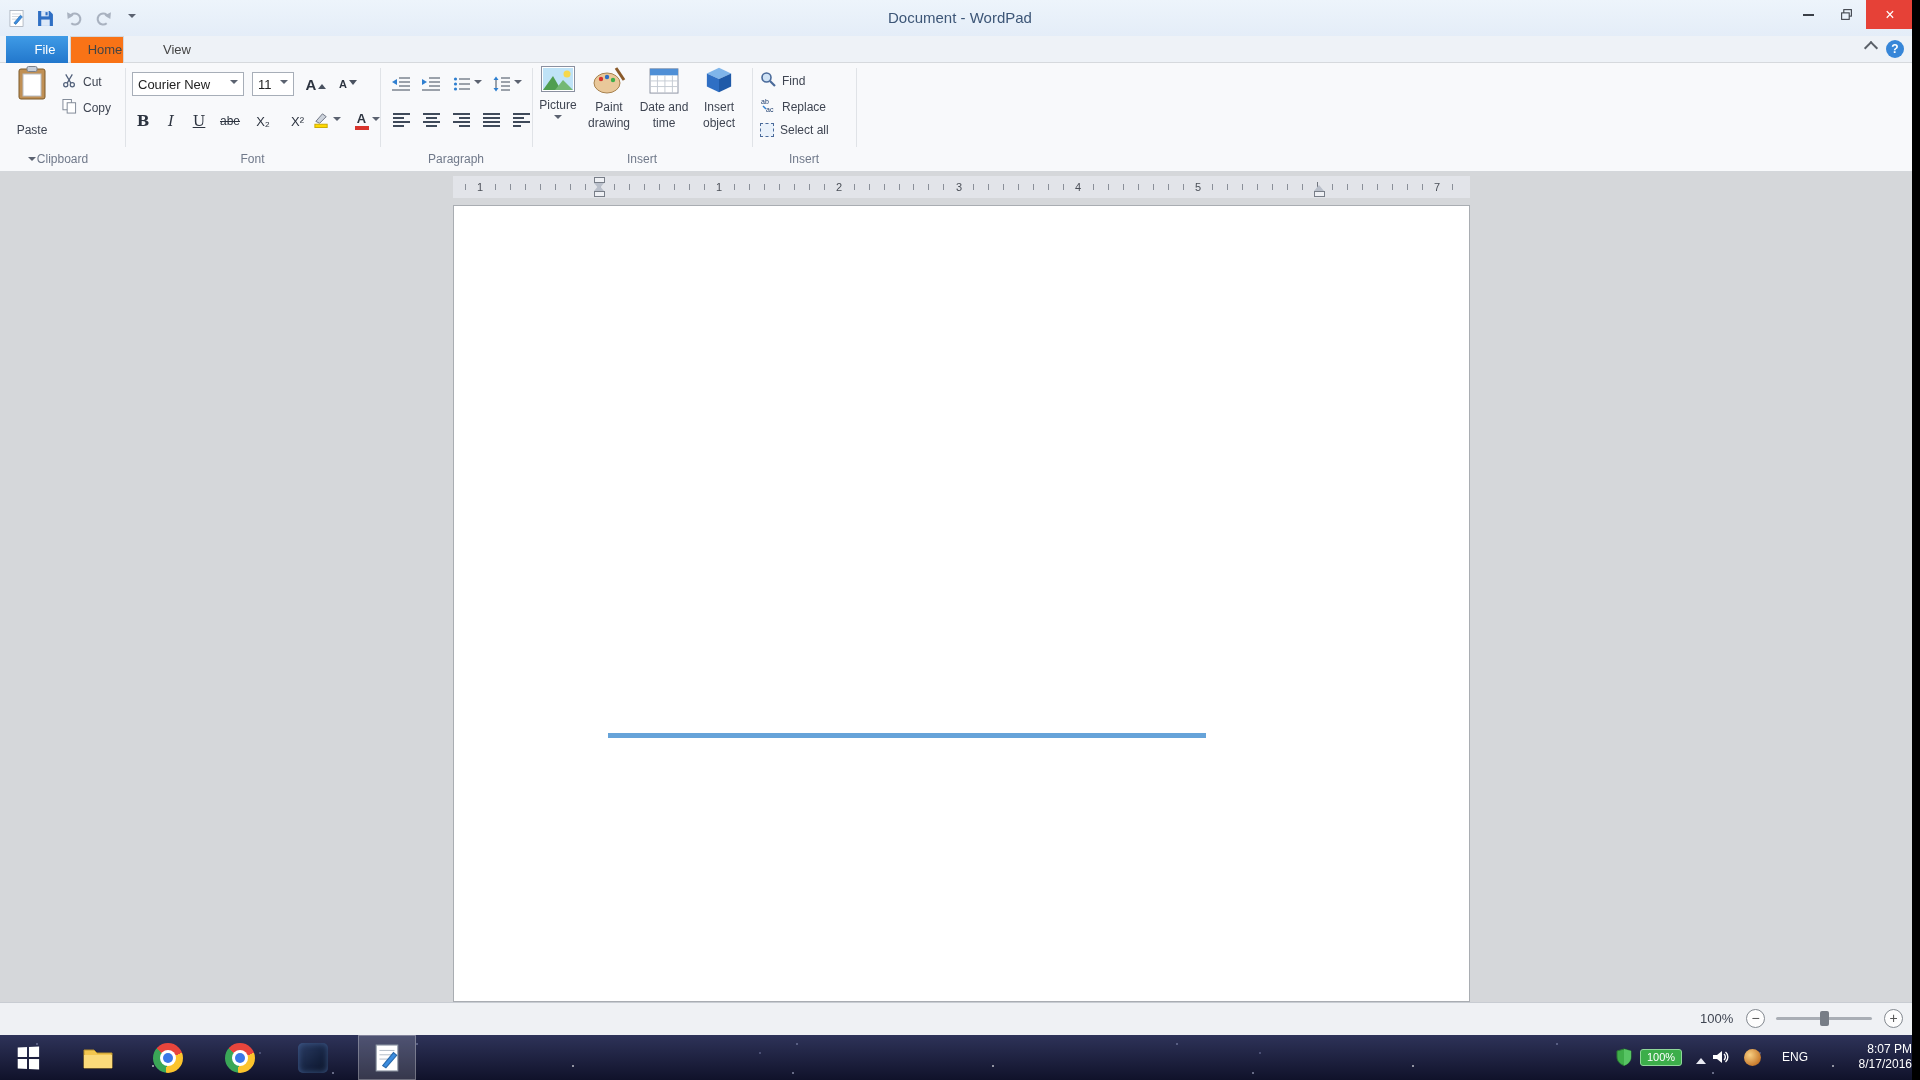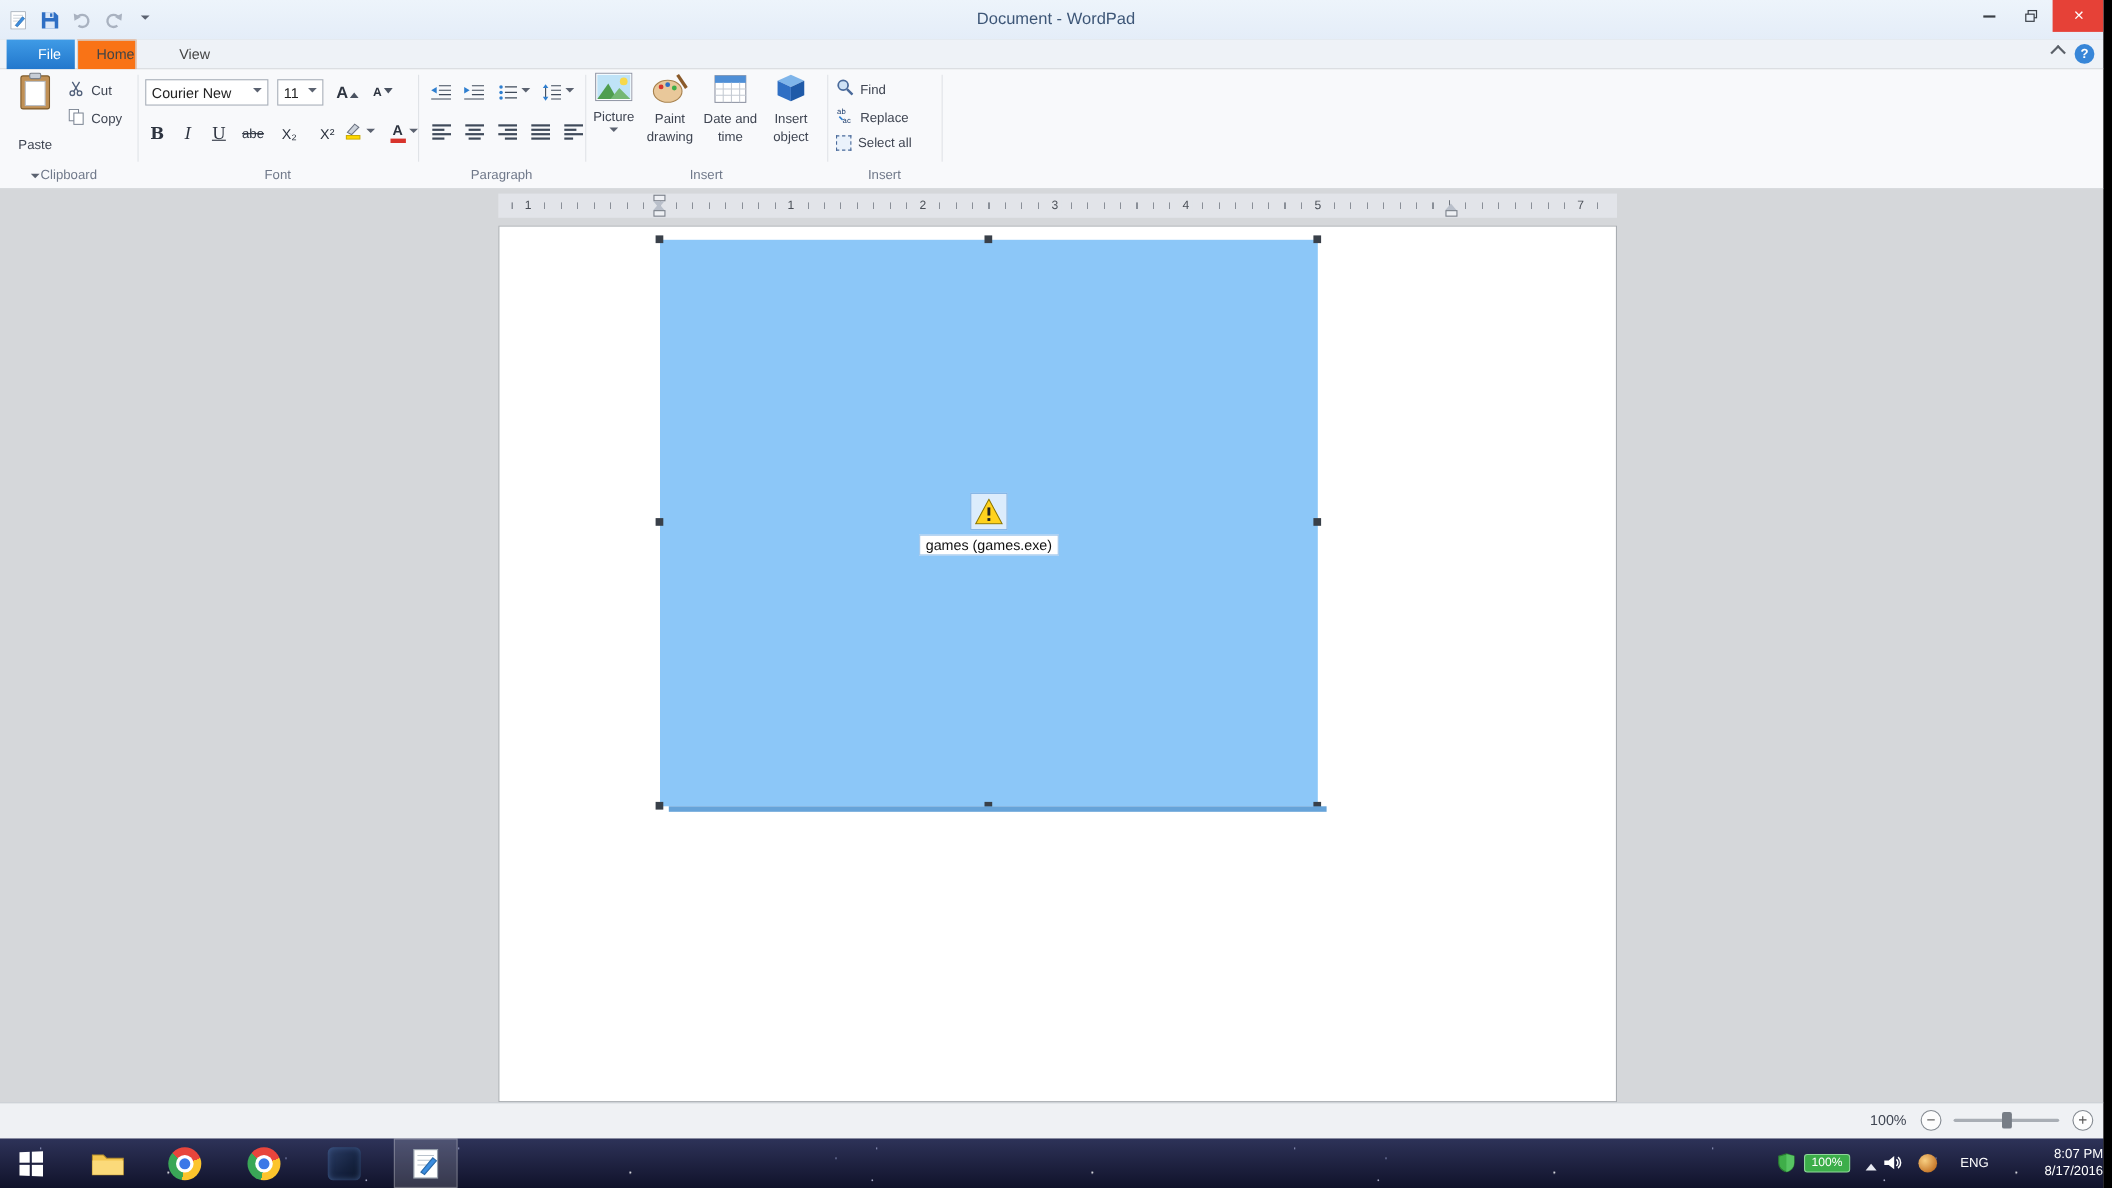--- a/index.html
+++ b/index.html
@@ -448,38 +448,20 @@
       <span class="a rnum" style="left:506px;">3</span>
       <span class="a rnum" style="left:625px;">4</span>
       <span class="a rnum" style="left:745px;">5</span>
       <span class="a rnum" style="left:984px;">7</span>
       <div class="a mk mkbox mkfl" style="left:141px;top:1px;"></div>
       <div class="a mk mkbox mkup" style="left:141px;bottom:1px;"></div>
       <div class="a mk mkbox mkup" style="left:861px;bottom:1px;"></div>
     </div>
 
     <div class="a page">
-      <div class="a obj">
-        <span class="a h" style="left:-4px;top:-4px;"></span>
-        <span class="a h" style="left:295px;top:-4px;"></span>
-        <span class="a h" style="left:594px;top:-4px;"></span>
-        <span class="a h" style="left:-4px;top:253px;"></span>
-        <span class="a h" style="left:594px;top:253px;"></span>
-        <span class="a h" style="left:-4px;top:511px;"></span>
-        <span class="a h" style="left:295px;top:511px;"></span>
-        <span class="a h" style="left:594px;top:511px;"></span>
-        <div class="a icontile" style="left:282px;top:230px;">
-          <svg width="26" height="24" viewBox="0 0 28 26">
-              <polygon points="14,1 27,25 1,25" fill="#ffd21e" stroke="#8a7500"></polygon>
-              <rect x="12.6" y="9" width="2.8" height="8" fill="#222"></rect>
-              <rect x="12.6" y="19.5" width="2.8" height="2.8" fill="#222"></rect>
-            </svg>
-        </div>
-        <div class="a objlabel" style="left:299px;top:268px;transform:translateX(-50%);">games (games.exe)</div>
-      </div>
       <div class="a" style="left:154px;top:527px;width:598px;height:5px;background:#66a3d9;"></div>
     </div>
   </div>
 
   <div class="a statusbar">
     <span class="a zoomtxt" style="left:1700px;top:0;">100%</span>
     <div class="a zoombtn" style="left:1746px;top:6px;">−</div>
     <div class="a ztrack" style="left:1776px;top:14px;"></div>
     <div class="a zthumb" style="left:1820px;top:8px;"></div>
     <div class="a zoombtn" style="left:1884px;top:6px;">+</div>

